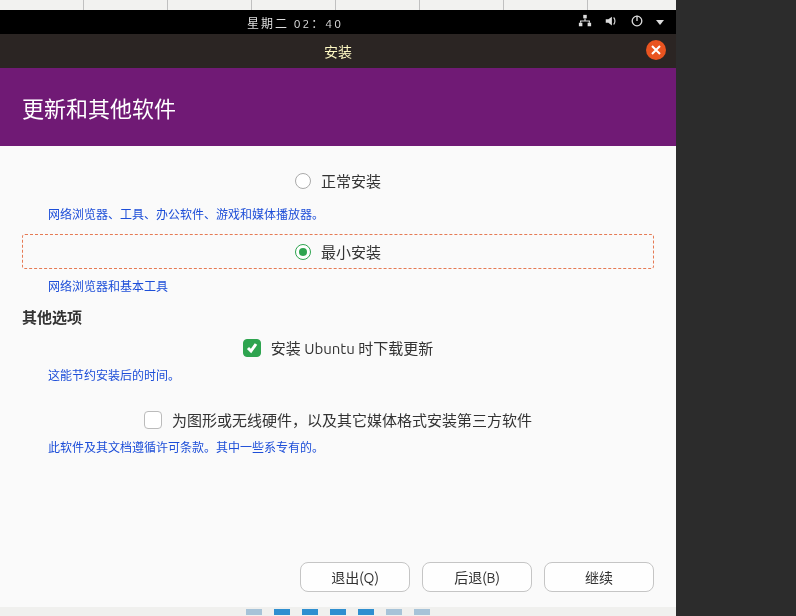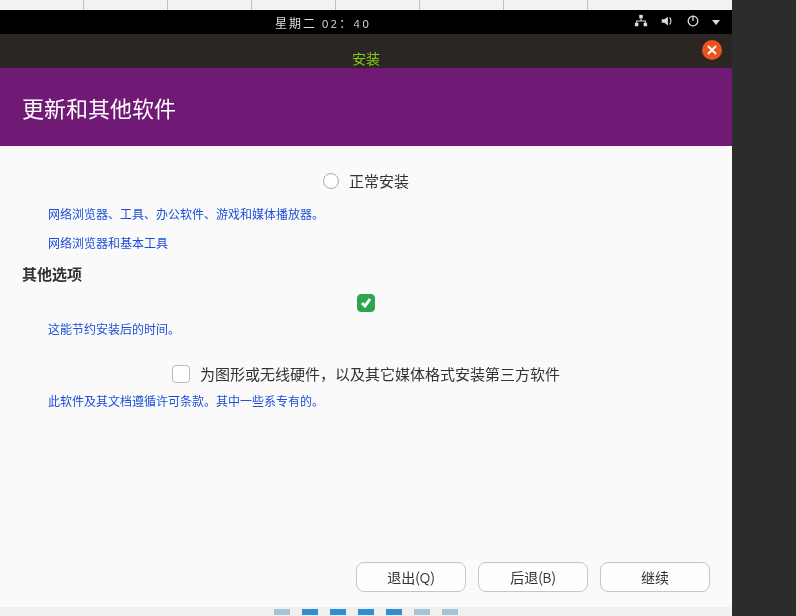--- a/index.html
+++ b/index.html
@@ -2,39 +2,39 @@
 <html><head>
   <meta charset="utf-8">
   <style>
     * { box-sizing: border-box; margin: 0; padding: 0; }
     html, body {
       width: 796px; height: 616px;
       font-family: "Ubuntu", "Noto Sans CJK SC", sans-serif;
       background: #2c2c2c;
       overflow: hidden;
     }
-    .screen { position: relative; width: 732px; height: 616px; background:#1a1a1a; }
+    .screen { position: relative; width: 676px; height: 616px; background:#1a1a1a; }
     
     .tab-strip { height: 10px; background:#f2f2f0; display:flex; }
     .tab-strip .t { border-right:1px solid #c0c0c0; flex:0 0 84px; height:100%; }
     .tab-strip .t:last-child { border-right:none; }
     
     .topbar {
       height: 24px; background:#000; color:#ddd;
       display:flex; align-items:center; font-size:12px;
       padding: 0 12px;
     }
     .topbar .center { flex:1; text-align:center; letter-spacing:2px; }
     .topbar .icons { display:flex; gap:12px; align-items:center; }
     .topbar svg { width:14px; height:14px; fill:#ddd; }
     .tri-down { width:0;height:0;border-left:4px solid transparent;border-right:4px solid transparent;border-top:5px solid #ddd;display:inline-block; }
     
     .win-title {
-      height: 34px; background:#2b2523; color:#84cc16;
-      display:flex; align-items:flex-end; justify-content:center;
+      height: 34px; background:#2b2523; color:#fef9c3;
+      display:flex; align-items:center; justify-content:center;
       font-size:14px; position:relative;
     }
     .win-close {
       position:absolute; right:10px; top:6px;
       width:20px; height:20px; border-radius:50%;
       background:#e95420; display:flex; align-items:center; justify-content:center;
       cursor:pointer;
     }
     .win-close svg { width:10px; height:10px; stroke:#fff; stroke-width:2; }
     
@@ -141,30 +141,37 @@
   <div class="content">
 
     <div class="opt">
       <div class="opt-row">
         <span class="radio"></span>
         <span>正常安装</span>
       </div>
     </div>
     <div class="opt-desc">网络浏览器、工具、办公软件、游戏和媒体播放器。</div>
 
+    <div class="opt selected">
+      <div class="opt-row">
+        <span class="radio checked"></span>
+        <span>最小安装</span>
+      </div>
+    </div>
     <div class="opt-desc">网络浏览器和基本工具</div>
 
     <div class="section-title">其他选项</div>
 
     <div class="opt-row">
       <span class="cb checked">
         <svg viewBox="0 0 12 12">
             <path d="M2 6l3 3 5-7"></path>
           </svg>
       </span>
+      <span>安装 Ubuntu 时下载更新</span>
     </div>
     <div class="opt-desc">这能节约安装后的时间。</div>
 
     <div class="opt-row" style="margin-top:26px">
       <span class="cb"></span>
       <span>为图形或无线硬件，以及其它媒体格式安装第三方软件</span>
     </div>
     <div class="opt-desc">此软件及其文档遵循许可条款。其中一些系专有的。</div>
   </div>
 

